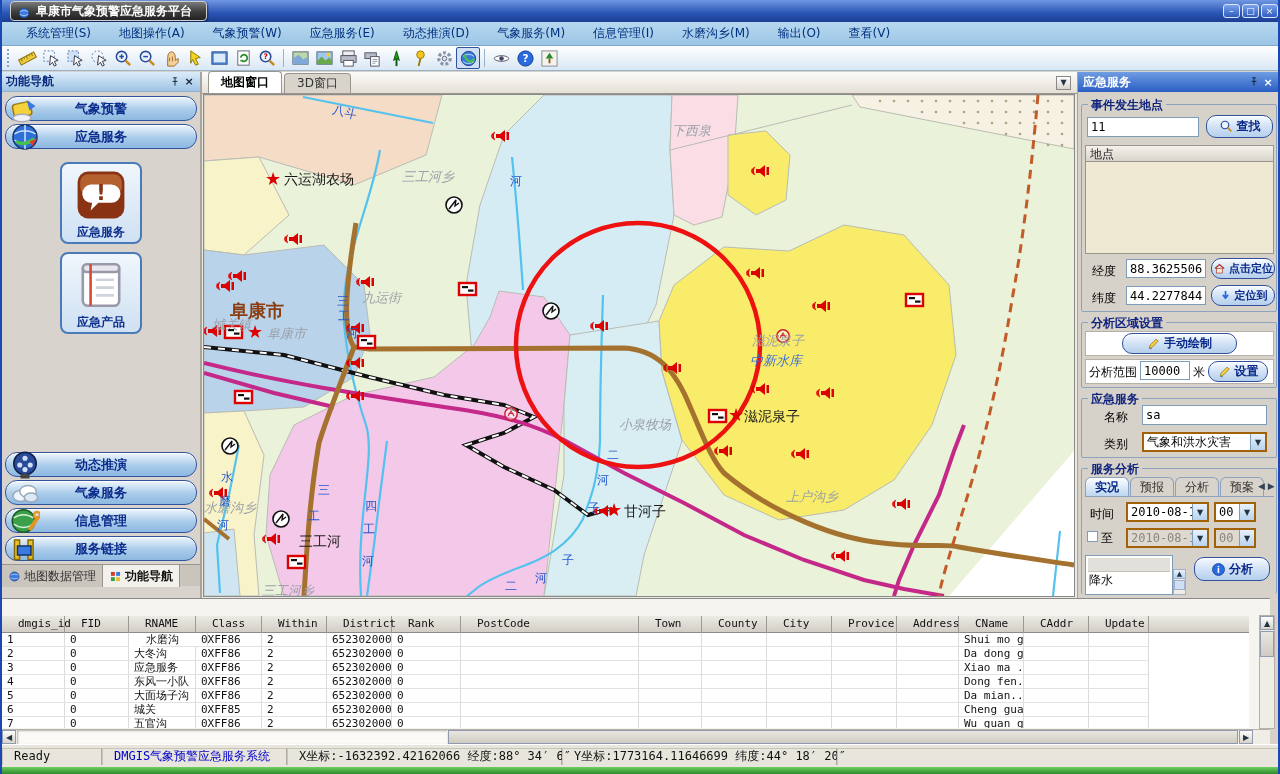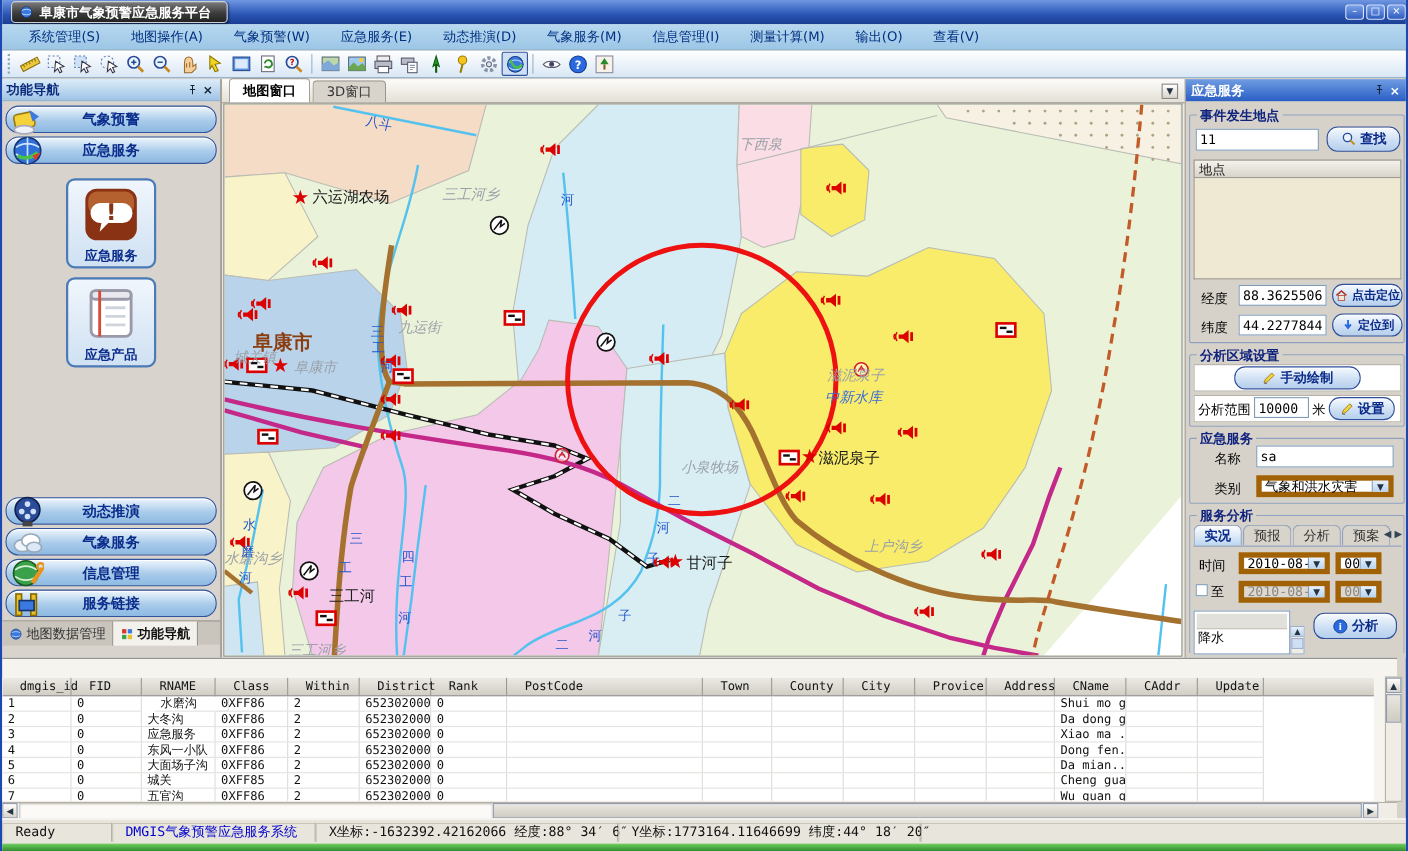--- a/index.html
+++ b/index.html
@@ -4,21 +4,21 @@
 <style>
   html,body{margin:0;padding:0;background:#444;}
   *{box-sizing:border-box;}
   .window{position:relative;width:1280px;height:774px;overflow:hidden;
     font-family:"DejaVu Sans","Liberation Sans",sans-serif;background:#d6d2ca;
     border-left:2px solid #1c48b4;border-right:2px solid #1c48b4;}
   .abs{position:absolute;}
   
   .titlebar{left:0;top:0;width:1280px;height:22px;
     background:linear-gradient(#6f97e2,#2a55b4 60%,#1b3e92);}
-  .title-pill{left:8px;top:1px;height:20px;padding:0 14px 0 6px;display:flex;align-items:center;gap:5px;
+  .title-pill{left:8px;top:1px;height:20px;padding:0 14px 0 6px;display:flex;align-items:flex-end;gap:5px;
     background:linear-gradient(#7b7b7b,#3c3c3c 55%,#222);border:1px solid #cfcfcf;border-radius:4px;
     color:#fff;font-size:12px;font-weight:bold;white-space:nowrap;box-shadow:1px 1px 2px rgba(0,0,0,.5);}
   .win-controls{right:4px;top:4px;display:flex;gap:2px;}
   .win-btn{width:17px;height:14px;border:1px solid #dce6f8;border-radius:3px;
     background:linear-gradient(#7ba2ea,#2f5cc0);color:#fff;font-size:9px;line-height:12px;text-align:center;cursor:default;}
   
   .menubar{left:0;top:22px;width:1280px;height:24px;background:linear-gradient(#b7d8ef,#9cc6e6);
     border-bottom:1px solid #7fa8c8;display:flex;align-items:center;padding-left:10px;}
   .menu-item{color:#003080;font-size:12px;padding:0 14px;white-space:nowrap;}
   
@@ -58,21 +58,21 @@
   .right-panel{left:1075px;top:72px;width:203px;height:526px;background:#d6d2ca;border-left:1px solid #a8a49c;font-size:12px;}
   .rp-hdr{height:20px;background:linear-gradient(#6f9ce2,#2a5ec4);display:flex;align-items:center;color:#fff;font-weight:bold;font-size:12px;padding:0 5px;}
   .rp-hdr .sp{flex:1;}
   .rp-hdr .hdr-ico{color:#fff;}
   .grp{position:absolute;left:3px;width:196px;border:1px solid #8ea2c0;border-radius:2px;}
   .grp-title{position:absolute;left:6px;top:-8px;background:#d6d2ca;padding:0 3px;color:#10247e;font-weight:bold;font-size:12px;}
   .tx{border:1px solid #7f9db9;background:#fff;font-size:12px;padding:1px 3px;font-family:"DejaVu Sans Mono",monospace;}
   .xpbtn{border:1px solid #30509c;border-radius:10px;background:linear-gradient(#f6fafe,#cfe0f4 55%,#b5cfec);
     color:#0a2a8a;font-weight:bold;font-size:12px;display:inline-flex;align-items:center;justify-content:center;gap:3px;
     box-shadow:inset 0 1px 0 #fff;}
-  .combo{border:5px solid #a16207;background:#fff;display:flex;align-items:center;font-size:12px;}
+  .combo{border:2px solid #a16207;background:#fff;display:flex;align-items:center;font-size:12px;}
   .combo .val{flex:1;padding:0 3px;white-space:nowrap;overflow:hidden;font-family:"DejaVu Sans Mono",monospace;}
   .combo .arr{width:15px;align-self:stretch;background:linear-gradient(#e8f1fb,#b9d3ee);border-left:1px solid #7f9db9;
     font-size:8px;display:flex;align-items:center;justify-content:center;color:#234;}
   .combo.dis{background:#ded9d0;color:#8a867e;}
   .combo.dis .val{color:#8a867e;}
   .rp-tab{height:19px;padding:0 9px;font-size:12px;display:flex;align-items:center;border:1px solid #8ea2c0;border-bottom:none;
     border-radius:6px 6px 0 0;background:#d8d4cb;color:#333;margin-right:1px;}
   .rp-tab.sel{background:linear-gradient(#fdfeff,#bcd6f0);color:#0a2a8a;font-weight:bold;}
   .listhdr{background:linear-gradient(#f4f2ec,#d8d4ca);border:1px solid #9a968e;font-size:12px;padding:0 4px;color:#222;}
   
@@ -119,21 +119,21 @@
   </div>
 
   <div class="abs menubar" id="menubar">
       <div class="menu-item">系统管理(S)</div>
       <div class="menu-item">地图操作(A)</div>
       <div class="menu-item">气象预警(W)</div>
       <div class="menu-item">应急服务(E)</div>
       <div class="menu-item">动态推演(D)</div>
       <div class="menu-item">气象服务(M)</div>
       <div class="menu-item">信息管理(I)</div>
-      <div class="menu-item">测量计算(M)</div>
+      <div class="menu-item">水磨沟乡(M)</div>
       <div class="menu-item">输出(O)</div>
       <div class="menu-item">查看(V)</div>
     </div>
 
   <div class="abs toolbar" id="toolbar">
       <div class="tb-grip"></div>
       <div class="tb-btn">
         <svg width="19" height="19" viewBox="0 0 20 20">
           <g transform="rotate(-28 10 10)">
             <rect x="1" y="7" width="18" height="6" fill="#ecc93f" stroke="#8a7010"></rect>

